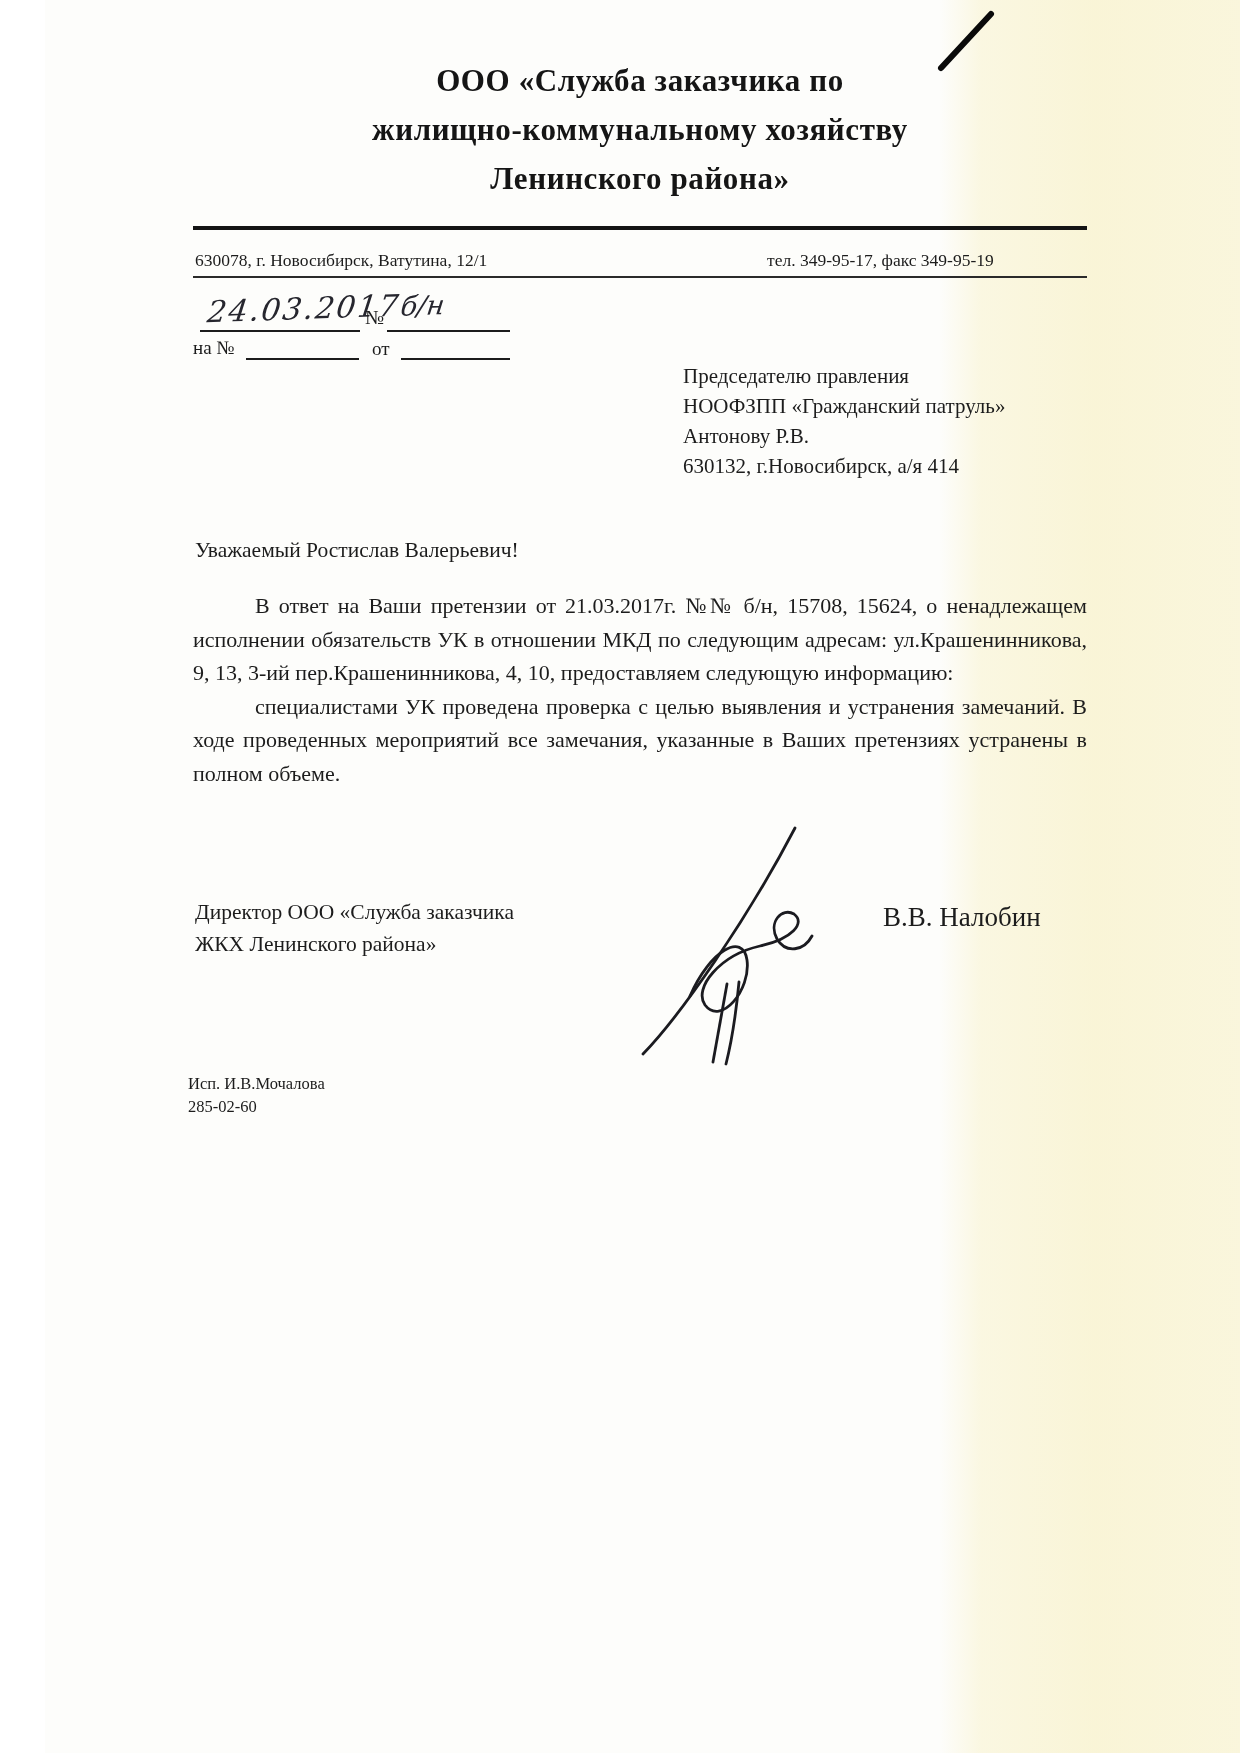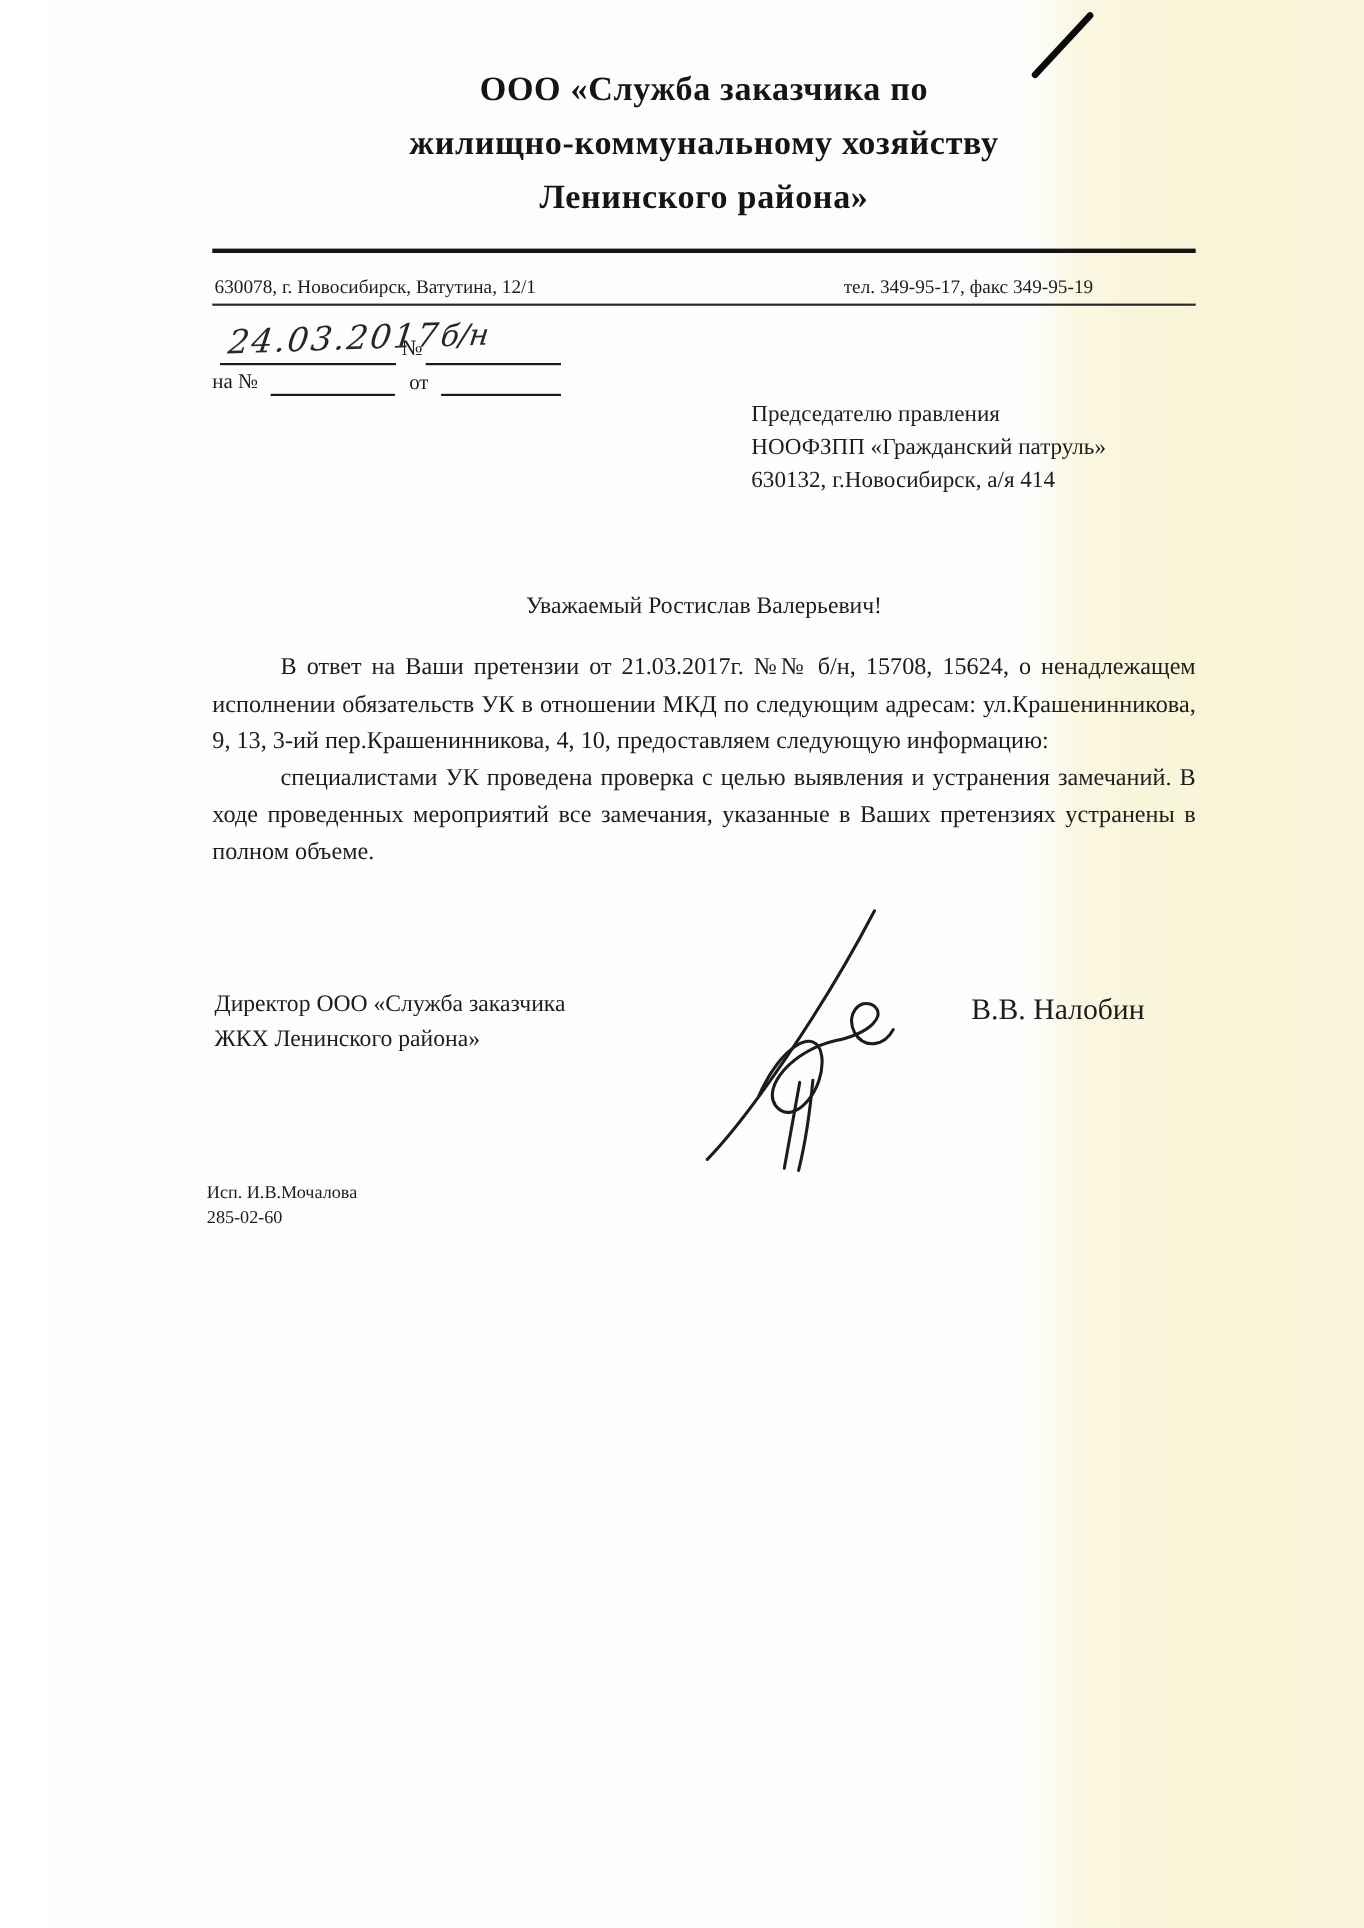--- a/index.html
+++ b/index.html
@@ -59,21 +59,21 @@
   .u2 { left: 342px; top: 330px; width: 123px; }
   .u3 { left: 201px; top: 358px; width: 113px; }
   .u4 { left: 356px; top: 358px; width: 109px; }
 
   
   .recipient { position: absolute; left: 638px; top: 361px; font-size: 21px; line-height: 30px; }
 
   
   .salutation {
     position: absolute; left: 150px; top: 538px; width: 890px;
-    text-align: center; font-size: 21.5px;
+    text-align: left; font-size: 21.5px;
   }
   .body-text {
     position: absolute; left: 148px; top: 589px; width: 894px;
     font-size: 22px; line-height: 33.5px; text-align: justify;
   }
   .body-text p { margin: 0; text-indent: 62px; }
 
   
   .sig-position { position: absolute; left: 150px; top: 896px; font-size: 21.5px; line-height: 32px; }
   .sig-name { position: absolute; left: 838px; top: 902px; font-size: 27px; }
@@ -109,20 +109,21 @@
   <div class="uline u1"></div>
   <div class="uline u2"></div>
   <div class="ref-label na-label">на №</div>
   <div class="uline u3"></div>
   <div class="ref-label ot-label">от</div>
   <div class="uline u4"></div>
 
   <div class="recipient">
     <div>Председателю правления</div>
     <div>НООФЗПП «Гражданский патруль»</div>
+    <div>Антонову Р.В.</div>
     <div>630132, г.Новосибирск, а/я 414</div>
   </div>
 
   <div class="salutation">Уважаемый Ростислав Валерьевич!</div>
 
   <div class="body-text">
     <p>В ответ на Ваши претензии от 21.03.2017г. №№ б/н, 15708, 15624, о ненадлежащем исполнении обязательств УК в отношении МКД по следующим адресам: ул.Крашенинникова, 9, 13, 3-ий пер.Крашенинникова, 4, 10, предоставляем следующую информацию:</p>
     <p>специалистами УК проведена проверка с целью выявления и устранения замечаний. В ходе проведенных мероприятий все замечания, указанные в Ваших претензиях устранены в полном объеме.</p>
   </div>
 

